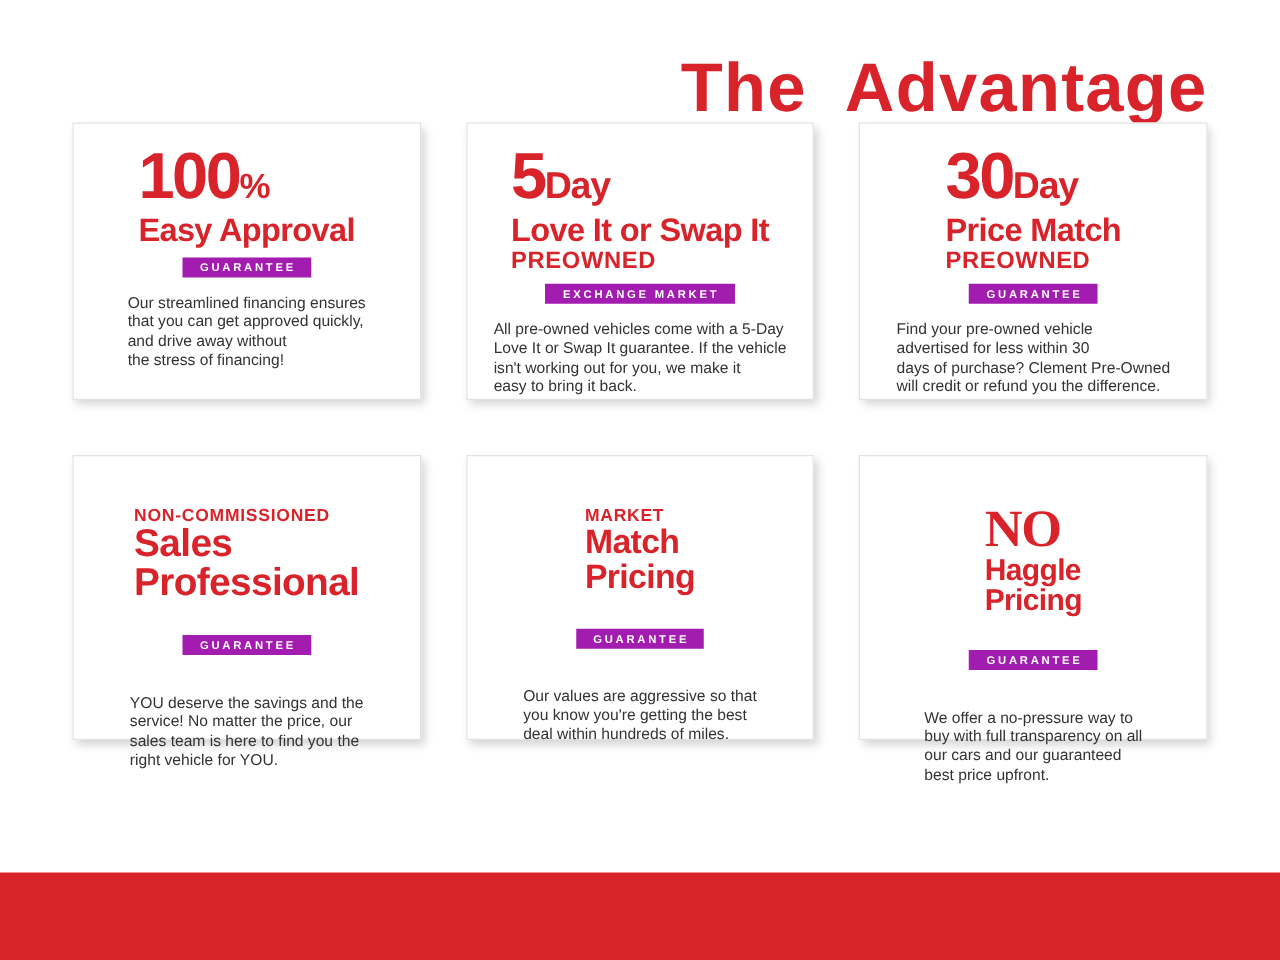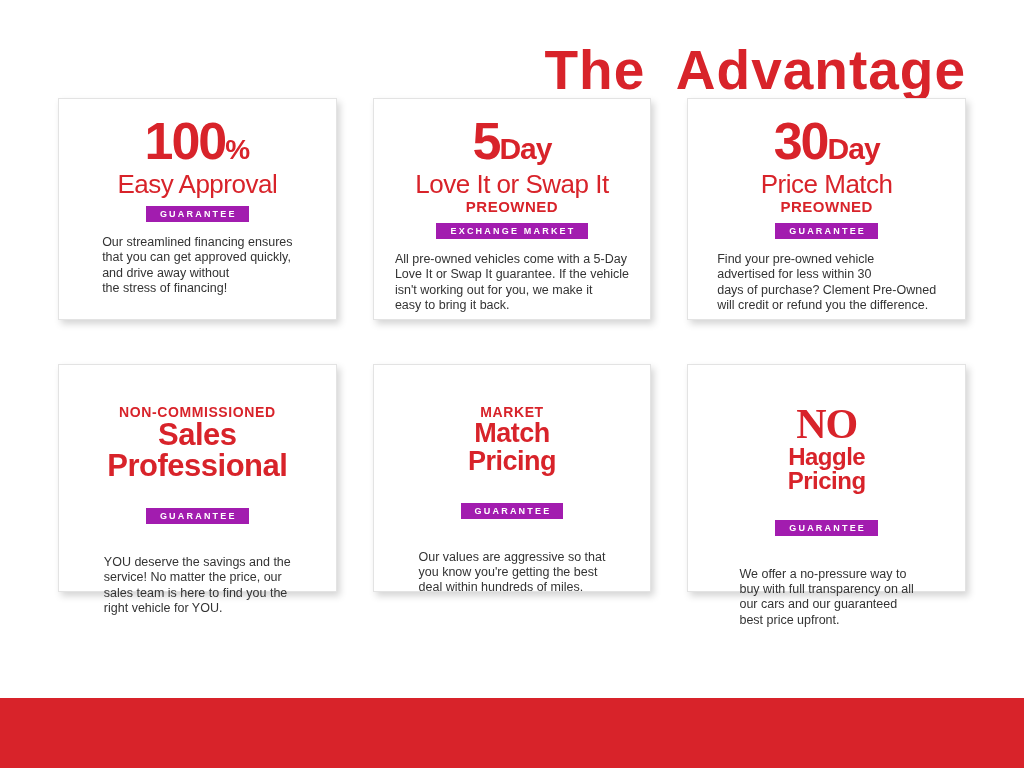--- a/index.html
+++ b/index.html
@@ -55,47 +55,47 @@
     flex-direction: column;
     align-items: center;
   }
   .card.bottom-row {
     padding-top: 40px;
     gap: 18px;
   }
 
   
   .headline {
-    text-align: center;
+    text-align: left;
     color: #d8232a;
     line-height: 1;
   }
   .hl-big {
     font-size: 52px;
     font-weight: bold;
     letter-spacing: -2px;
   }
   .hl-pct {
     font-size: 28px;
     font-weight: bold;
     vertical-align: baseline;
   }
   .hl-inline-sm {
     font-size: 30px;
     font-weight: bold;
     letter-spacing: -1px;
   }
   .hl-line2 {
     font-size: 26px;
-    font-weight: normal;
+    font-weight: bold;
     margin-top: 4px;
     letter-spacing: -0.5px;
   }
   .hl-sub {
-    font-size: 15px;
+    font-size: 19px;
     font-weight: bold;
     letter-spacing: 0.5px;
     margin-top: 2px;
   }
   .hl-kicker {
     font-size: 14px;
     font-weight: bold;
     letter-spacing: 0.6px;
   }
   .hl-mid {

